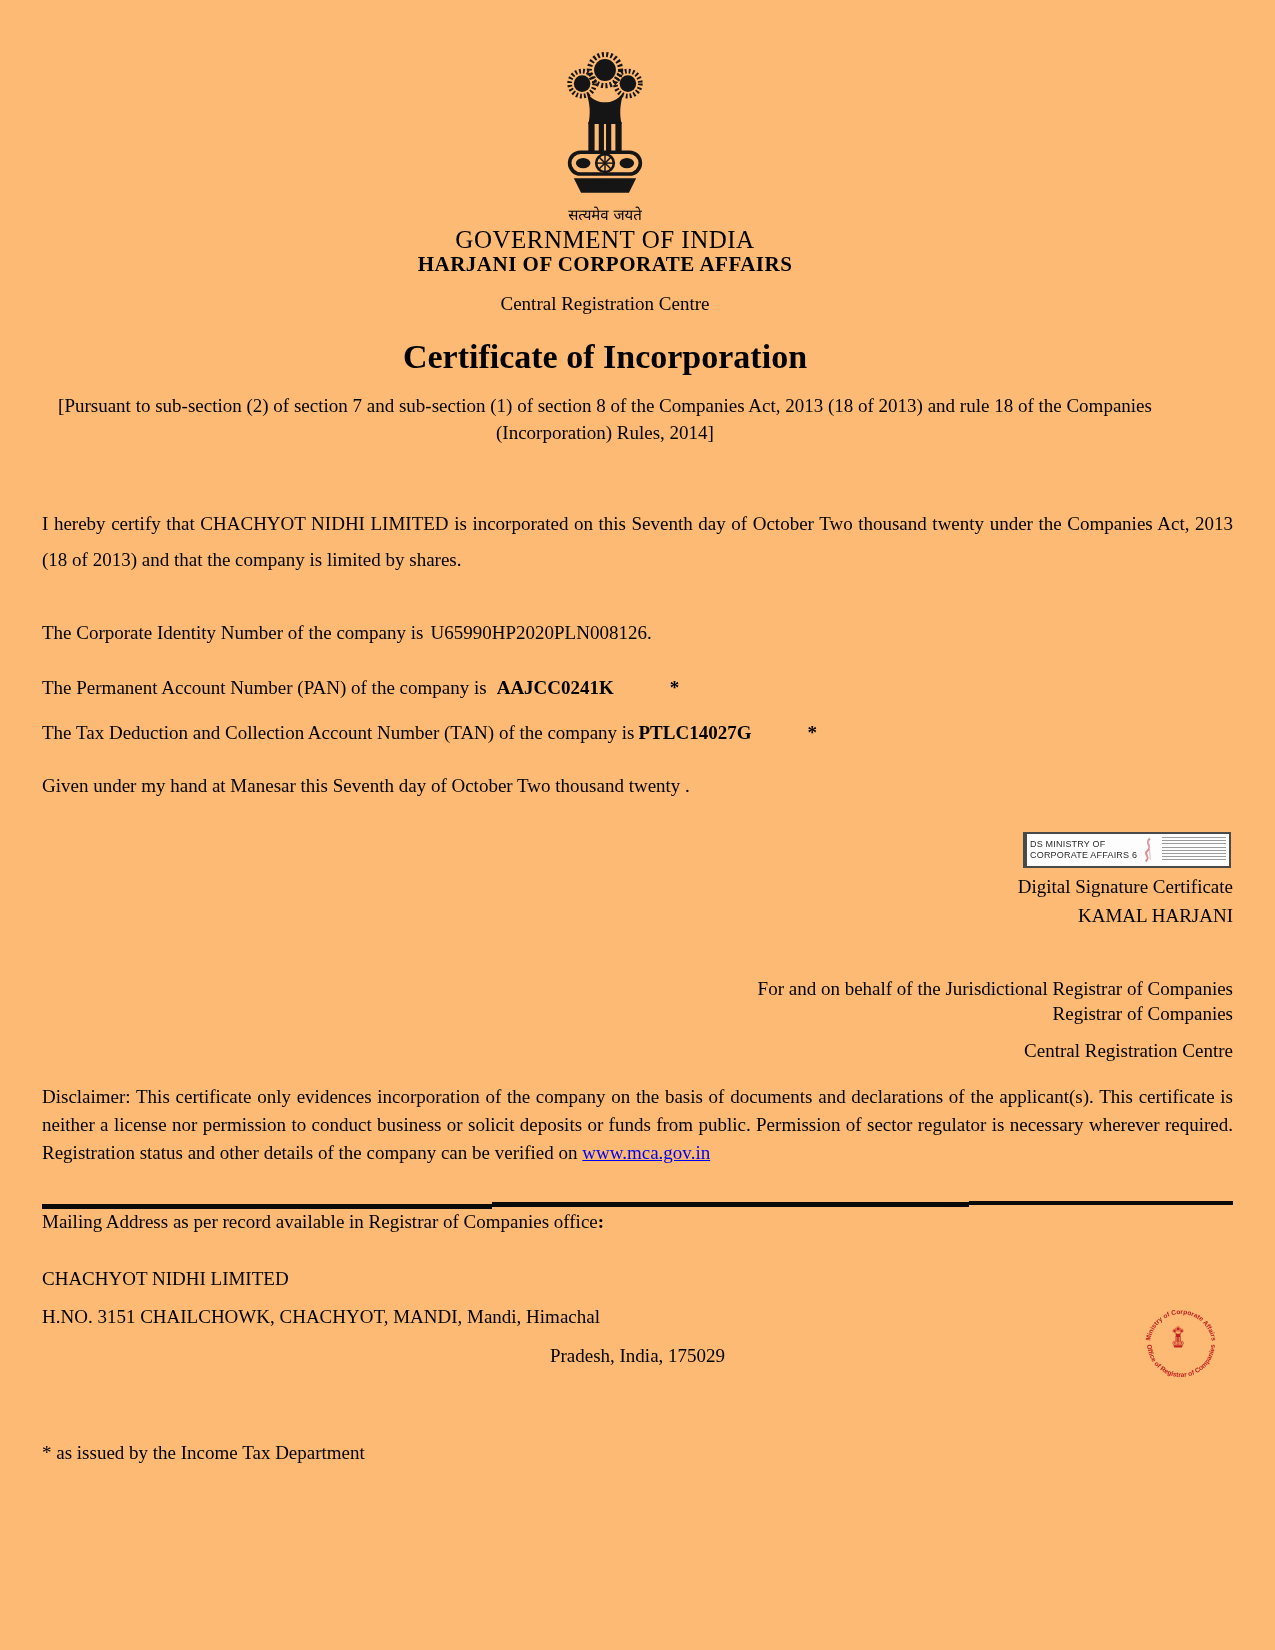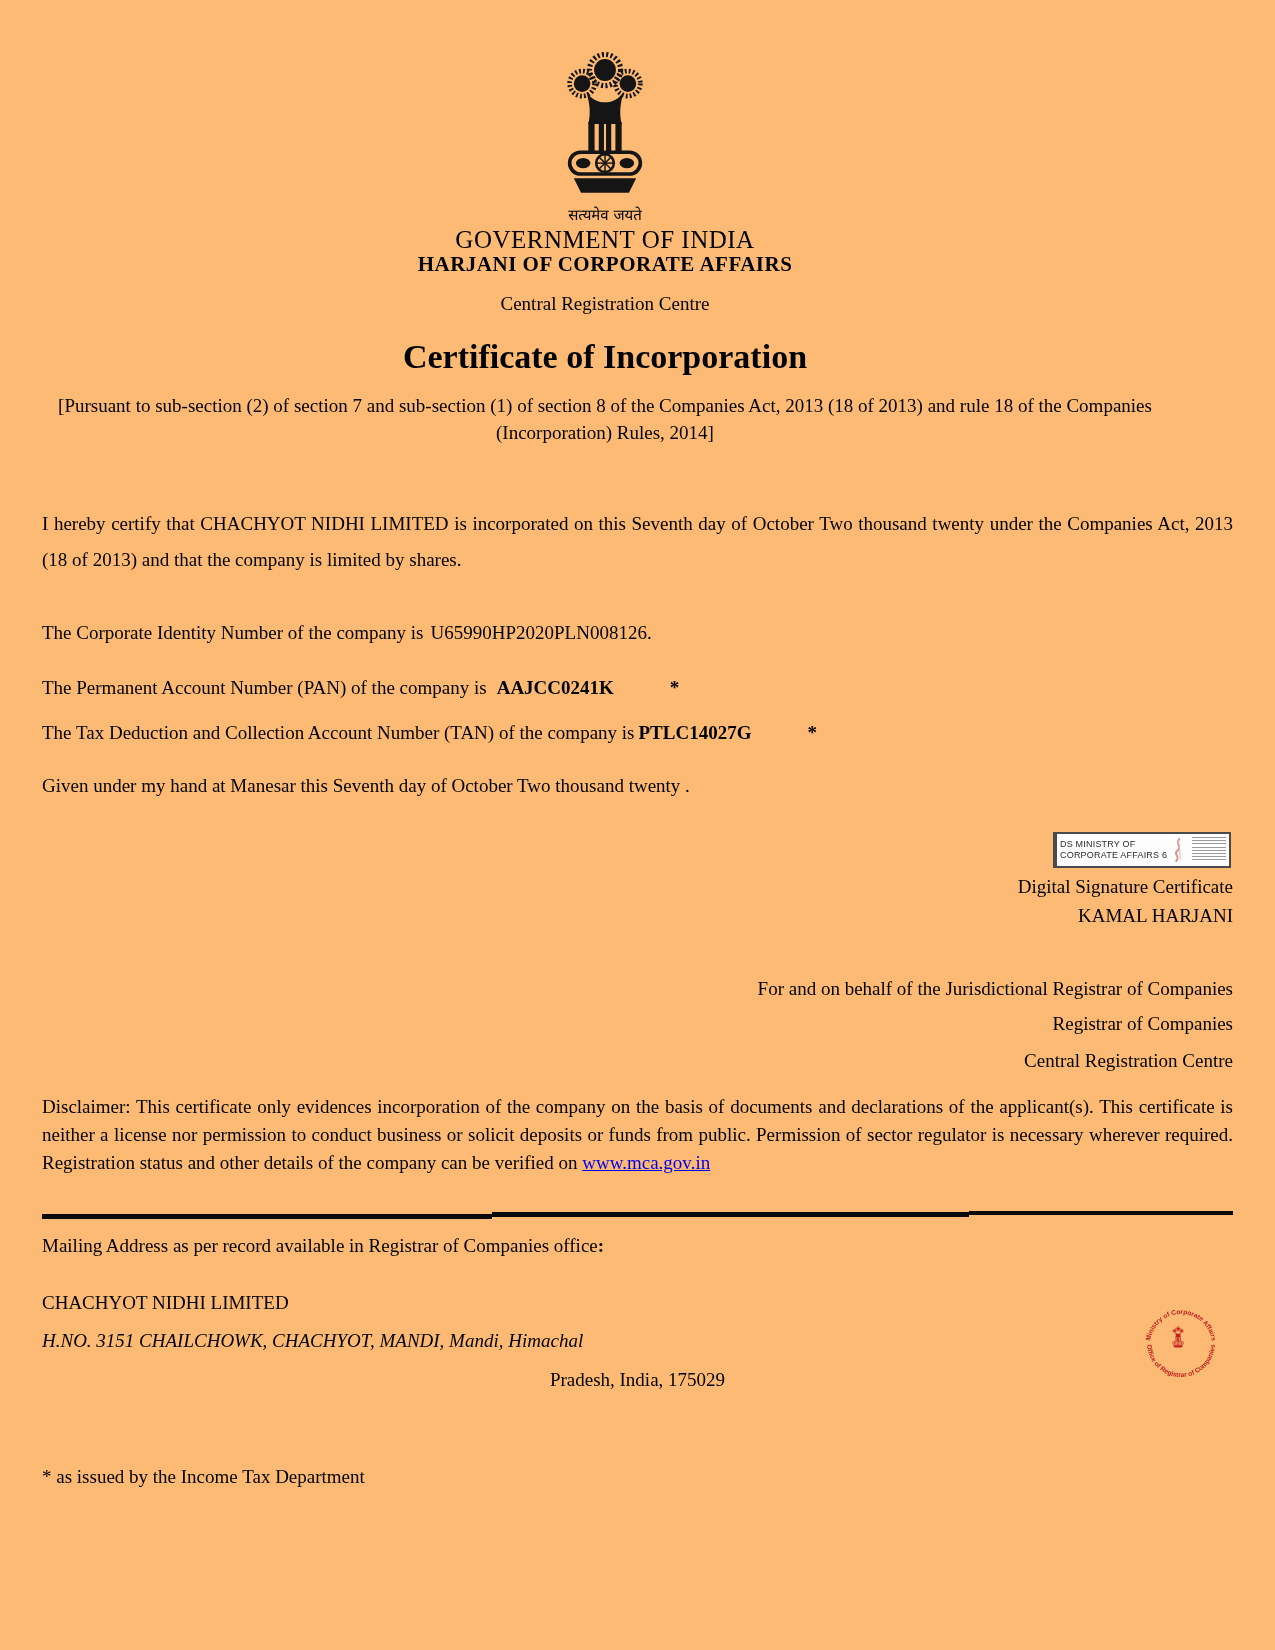--- a/index.html
+++ b/index.html
@@ -23,47 +23,47 @@
   .line-tan { margin-top:20px; line-height:25px; }
   .line-given { margin-top:28px; line-height:25px; }
   .val-normal { margin-left:7px; }
   .val-bold { font-weight:bold; }
   .pan-val { margin-left:10px; }
   .tan-val { margin-left:4px; }
   .footmark { font-weight:bold; margin-left:56px; }
   .sig-zone { text-align:right; margin-top:32px; }
   .dsc-box {
     display:inline-flex; align-items:center; text-align:left;
-    width:178px; height:36px; margin-right:2px;
+    width:208px; height:36px; margin-right:2px;
     border:2px solid #4a4a4a; border-left:4px solid #4a4a4a;
     background:#fdfdfd; padding:2px 3px; gap:3px;
   }
   .dsc-label { font-family:"Liberation Sans", sans-serif; font-size:9px; line-height:10.5px; color:#2a2a2a; white-space:nowrap; letter-spacing:0.2px; }
   .dsc-micro {
     flex:1; height:26px; margin-left:1px;
     background:repeating-linear-gradient(to bottom, #8a8a8a 0px, #8a8a8a 1px, transparent 1px, transparent 3.2px);
     opacity:0.85;
   }
   .sig-line { font-size:19px; line-height:25px; text-align:right; }
   .dsc-title { margin-top:6px; }
   .signer { margin-top:4px; }
   .behalf { margin-top:48px; }
-  .roc { margin-top:10px; }
+  .roc { }
   .crc2 { margin-top:12px; }
   .disclaimer { margin-top:20px; line-height:28px; text-align:justify; }
   .mca-link { color:#0000EE; text-decoration:underline; cursor:pointer; }
   .rule { margin-top:34px; height:8px; display:flex; }
   .rule div { background:#0a0a0a; }
   .rule .seg1 { width:37.8%; height:5px; margin-top:3px; }
   .rule .seg2 { width:40.0%; height:5px; margin-top:1px; }
   .rule .seg3 { width:22.2%; height:4px; margin-top:0; }
-  .mail-head { margin-top:14px; line-height:25px; }
+  .mail-head { line-height:25px; }
   .mail-colon { font-weight:bold; }
   .mail-company { margin-top:32px; line-height:25px; }
-  .mail-addr1 { margin-top:13px; line-height:25px;font-style:italic; }
+  .mail-addr1 { margin-top:13px; line-height:25px; }
   .mail-addr2 { margin-top:14px; line-height:25px;text-align:center; }
   .footnote { margin-top:72px; line-height:25px; }
   .red-seal { position:absolute; left:1141px; top:1303px; width:80px; height:82px; }
 </style>
 </head>
 <body>
 
 <div class="page">
 
   <svg width="0" height="0" style="position:absolute">

